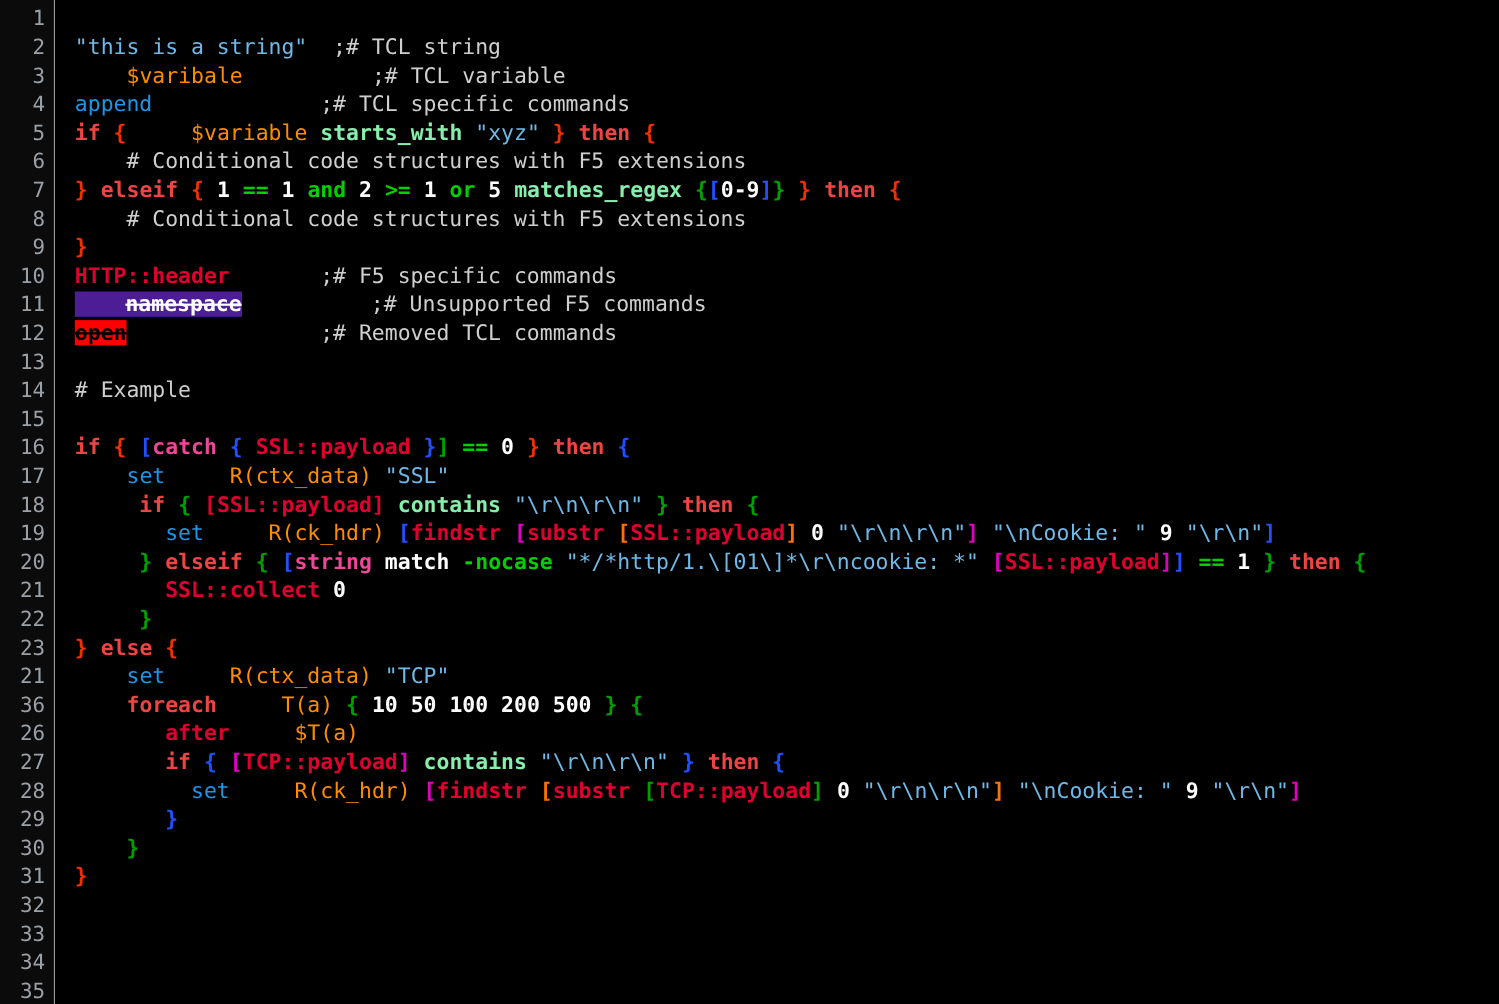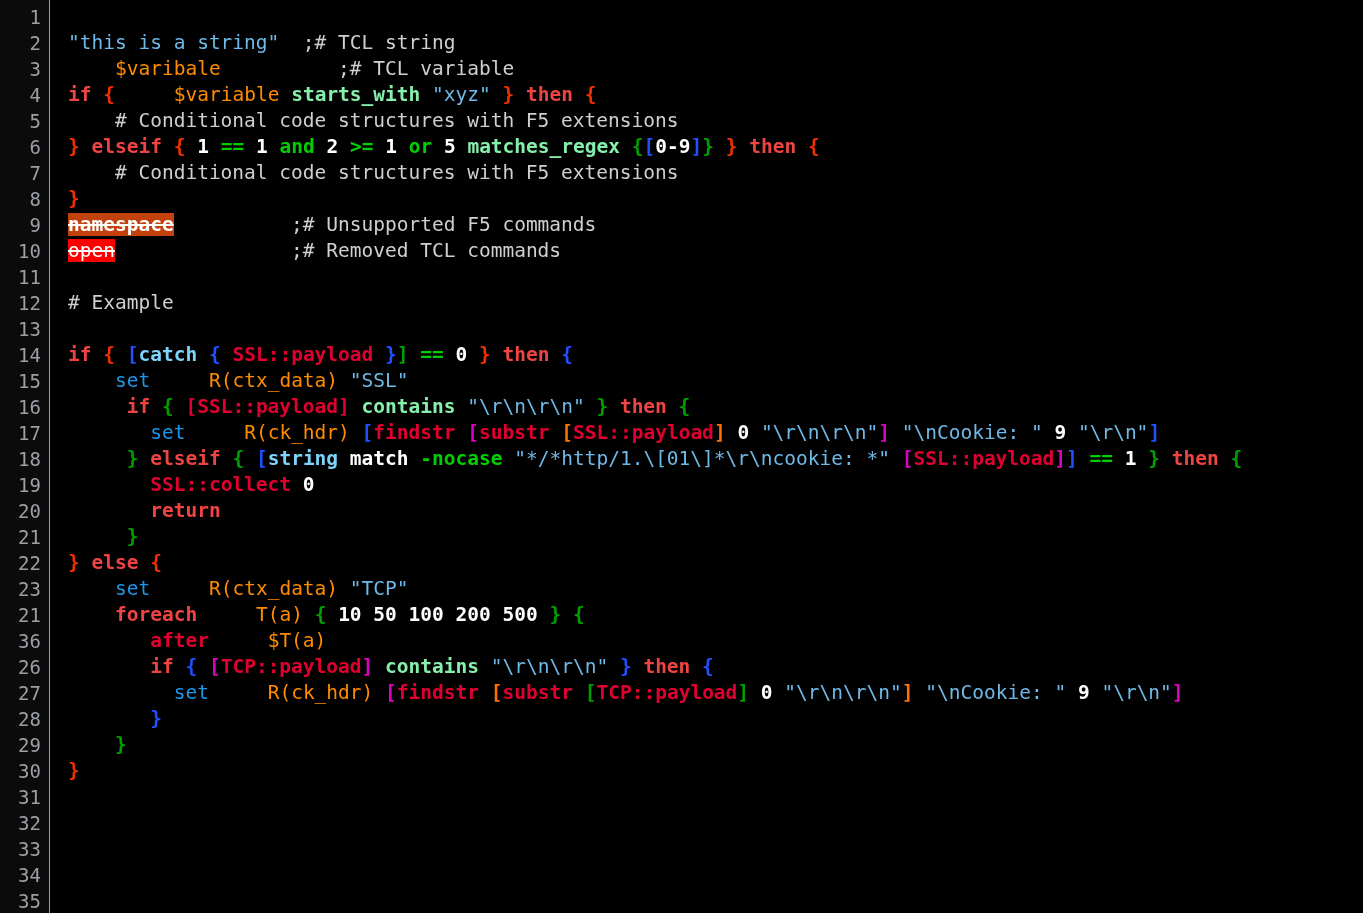--- a/index.html
+++ b/index.html
@@ -71,32 +71,33 @@
   .t-op       { color: #00d000; font-weight: bold; }
   .t-f5       { color: #e00030; font-weight: bold; }
   .t-num      { color: #ffffff; font-weight: bold; }
   .t-plain    { color: #ffffff; font-weight: bold; }
   .t-br-red   { color: #f03000; font-weight: bold; }
   .t-br-green { color: #00a000; font-weight: bold; }
   .t-br-blue  { color: #2050ff; font-weight: bold; }
   .t-br-mag   { color: #e000c0; font-weight: bold; }
   .t-br-orng  { color: #ff7000; font-weight: bold; }
   .t-green2   { color: #86efac; font-weight: bold; }
-  .t-catch    { color: #7dd3fc; font-weight: bold; margin-top: 17px; }
+  .t-catch    { color: #ec4899; font-weight: bold; margin-top: 17px; }
   .t-unsup {
-    background: #c2410c;
+    background: #4c1d95;
     color: #ffffff;
     font-weight: bold;
     text-decoration: line-through;
     text-decoration-thickness: 2px;
+    padding-left: 46px;
   }
   .t-removed {
     background: #ff0000;
-    color: #ffffff;
-    font-weight: normal;
+    color: #000000;
+    font-weight: bold;
     text-decoration: line-through;
     text-decoration-thickness: 2px;
     margin-top: 36px;
   }
 </style>
 </head>
 <body>
 
 <div id="editor">
 
@@ -135,37 +136,38 @@
       <span class="lineno">32</span>
       <span class="lineno">33</span>
       <span class="lineno">34</span>
       <span class="lineno">35</span>
     </div>
 
   <div id="code">
       <div class="cline">&nbsp;</div>
       <div class="cline"><span class="t-str">"this is a string"</span><span class="t-plain">  </span><span class="t-cmt">;# TCL string</span></div>
       <div class="cline"><span class="t-var">$varibale</span><span class="t-plain">          </span><span class="t-cmt">;# TCL variable</span></div>
+      <div class="cline"><span class="t-cmd">append</span><span class="t-plain">             </span><span class="t-cmt">;# TCL specific commands</span></div>
       <div class="cline"><span class="t-kw">if</span><span class="t-plain"> </span><span class="t-br-red">{</span><span class="t-plain"> </span><span class="t-var">$variable</span><span class="t-plain"> </span><span class="t-green2">starts_with</span><span class="t-plain"> </span><span class="t-str">"xyz"</span><span class="t-plain"> </span><span class="t-br-red">}</span><span class="t-plain"> </span><span class="t-kw">then</span><span class="t-plain"> </span><span class="t-br-red">{</span></div>
       <div class="cline"><span class="t-cmt">    # Conditional code structures with F5 extensions</span></div>
       <div class="cline"><span class="t-br-red">}</span><span class="t-plain"> </span><span class="t-kw">elseif</span><span class="t-plain"> </span><span class="t-br-red">{</span><span class="t-plain"> </span><span class="t-num">1</span><span class="t-plain"> </span><span class="t-op">==</span><span class="t-plain"> </span><span class="t-num">1</span><span class="t-plain"> </span><span class="t-op">and</span><span class="t-plain"> </span><span class="t-num">2</span><span class="t-plain"> </span><span class="t-op">&gt;=</span><span class="t-plain"> </span><span class="t-num">1</span><span class="t-plain"> </span><span class="t-op">or</span><span class="t-plain"> </span><span class="t-num">5</span><span class="t-plain"> </span><span class="t-green2">matches_regex</span><span class="t-plain"> </span><span class="t-br-green">{</span><span class="t-br-blue">[</span><span class="t-num">0-9</span><span class="t-br-blue">]</span><span class="t-br-green">}</span><span class="t-plain"> </span><span class="t-br-red">}</span><span class="t-plain"> </span><span class="t-kw">then</span><span class="t-plain"> </span><span class="t-br-red">{</span></div>
       <div class="cline"><span class="t-cmt">    # Conditional code structures with F5 extensions</span></div>
       <div class="cline"><span class="t-br-red">}</span></div>
+      <div class="cline"><span class="t-f5">HTTP::header</span><span class="t-plain">       </span><span class="t-cmt">;# F5 specific commands</span></div>
       <div class="cline"><span class="t-unsup">namespace</span><span class="t-plain">          </span><span class="t-cmt">;# Unsupported F5 commands</span></div>
       <div class="cline"><span class="t-removed">open</span><span class="t-plain">               </span><span class="t-cmt">;# Removed TCL commands</span></div>
       <div class="cline">&nbsp;</div>
       <div class="cline"><span class="t-cmt"># Example</span></div>
       <div class="cline">&nbsp;</div>
       <div class="cline"><span class="t-kw">if</span><span class="t-plain"> </span><span class="t-br-red">{</span><span class="t-plain"> </span><span class="t-br-blue">[</span><span class="t-catch">catch</span><span class="t-plain"> </span><span class="t-br-blue">{</span><span class="t-plain"> </span><span class="t-f5">SSL::payload</span><span class="t-plain"> </span><span class="t-br-blue">}</span><span class="t-br-green">]</span><span class="t-plain"> </span><span class="t-op">==</span><span class="t-plain"> </span><span class="t-num">0</span><span class="t-plain"> </span><span class="t-br-red">}</span><span class="t-plain"> </span><span class="t-kw">then</span><span class="t-plain"> </span><span class="t-br-blue">{</span></div>
       <div class="cline"><span class="t-plain">    </span><span class="t-cmd">set</span><span class="t-plain"> </span><span class="t-var">R(ctx_data)</span><span class="t-plain"> </span><span class="t-str">"SSL"</span></div>
       <div class="cline"><span class="t-plain">     </span><span class="t-kw">if</span><span class="t-plain"> </span><span class="t-br-green">{</span><span class="t-plain"> </span><span class="t-f5">[SSL::payload]</span><span class="t-plain"> </span><span class="t-green2">contains</span><span class="t-plain"> </span><span class="t-str">"\r\n\r\n"</span><span class="t-plain"> </span><span class="t-br-green">}</span><span class="t-plain"> </span><span class="t-kw">then</span><span class="t-plain"> </span><span class="t-br-green">{</span></div>
       <div class="cline"><span class="t-plain">       </span><span class="t-cmd">set</span><span class="t-plain"> </span><span class="t-var">R(ck_hdr)</span><span class="t-plain"> </span><span class="t-br-blue">[</span><span class="t-f5">findstr</span><span class="t-plain"> </span><span class="t-br-mag">[</span><span class="t-f5">substr</span><span class="t-plain"> </span><span class="t-br-orng">[</span><span class="t-f5">SSL::payload</span><span class="t-br-orng">]</span><span class="t-plain"> </span><span class="t-num">0</span><span class="t-plain"> </span><span class="t-str">"\r\n\r\n"</span><span class="t-br-mag">]</span><span class="t-plain"> </span><span class="t-str">"\nCookie: "</span><span class="t-plain"> </span><span class="t-num">9</span><span class="t-plain"> </span><span class="t-str">"\r\n"</span><span class="t-br-blue">]</span></div>
       <div class="cline"><span class="t-plain">     </span><span class="t-br-green">}</span><span class="t-plain"> </span><span class="t-kw">elseif</span><span class="t-plain"> </span><span class="t-br-green">{</span><span class="t-plain"> </span><span class="t-br-blue">[</span><span class="t-catch">string</span><span class="t-plain"> </span><span class="t-plain">match</span><span class="t-plain"> </span><span class="t-op">-nocase</span><span class="t-plain"> </span><span class="t-str">"*/*http/1.\[01\]*\r\ncookie: *"</span><span class="t-plain"> </span><span class="t-br-mag">[</span><span class="t-f5">SSL::payload</span><span class="t-br-mag">]</span><span class="t-br-blue">]</span><span class="t-plain"> </span><span class="t-op">==</span><span class="t-plain"> </span><span class="t-num">1</span><span class="t-plain"> </span><span class="t-br-green">}</span><span class="t-plain"> </span><span class="t-kw">then</span><span class="t-plain"> </span><span class="t-br-green">{</span></div>
       <div class="cline"><span class="t-plain">       </span><span class="t-f5">SSL::collect</span><span class="t-plain"> </span><span class="t-num">0</span></div>
-      <div class="cline"><span class="t-plain">       </span><span class="t-kw">return</span></div>
       <div class="cline"><span class="t-plain">     </span><span class="t-br-green">}</span></div>
       <div class="cline"><span class="t-br-red">}</span><span class="t-plain"> </span><span class="t-kw">else</span><span class="t-plain"> </span><span class="t-br-red">{</span></div>
       <div class="cline"><span class="t-plain">    </span><span class="t-cmd">set</span><span class="t-plain"> </span><span class="t-var">R(ctx_data)</span><span class="t-plain"> </span><span class="t-str">"TCP"</span></div>
       <div class="cline"><span class="t-plain">    </span><span class="t-kw">foreach</span><span class="t-plain"> </span><span class="t-var">T(a)</span><span class="t-plain"> </span><span class="t-br-green">{</span><span class="t-plain"> </span><span class="t-num">10 50 100 200 500</span><span class="t-plain"> </span><span class="t-br-green">}</span><span class="t-plain"> </span><span class="t-br-green">{</span></div>
       <div class="cline"><span class="t-plain">       </span><span class="t-f5">after</span><span class="t-plain"> </span><span class="t-var">$T(a)</span></div>
       <div class="cline"><span class="t-plain">       </span><span class="t-kw">if</span><span class="t-plain"> </span><span class="t-br-blue">{</span><span class="t-plain"> </span><span class="t-br-mag">[</span><span class="t-f5">TCP::payload</span><span class="t-br-mag">]</span><span class="t-plain"> </span><span class="t-green2">contains</span><span class="t-plain"> </span><span class="t-str">"\r\n\r\n"</span><span class="t-plain"> </span><span class="t-br-blue">}</span><span class="t-plain"> </span><span class="t-kw">then</span><span class="t-plain"> </span><span class="t-br-blue">{</span></div>
       <div class="cline"><span class="t-plain">         </span><span class="t-cmd">set</span><span class="t-plain"> </span><span class="t-var">R(ck_hdr)</span><span class="t-plain"> </span><span class="t-br-mag">[</span><span class="t-f5">findstr</span><span class="t-plain"> </span><span class="t-br-orng">[</span><span class="t-f5">substr</span><span class="t-plain"> </span><span class="t-br-green">[</span><span class="t-f5">TCP::payload</span><span class="t-br-green">]</span><span class="t-plain"> </span><span class="t-num">0</span><span class="t-plain"> </span><span class="t-str">"\r\n\r\n"</span><span class="t-br-orng">]</span><span class="t-plain"> </span><span class="t-str">"\nCookie: "</span><span class="t-plain"> </span><span class="t-num">9</span><span class="t-plain"> </span><span class="t-str">"\r\n"</span><span class="t-br-mag">]</span></div>
       <div class="cline"><span class="t-plain">       </span><span class="t-br-blue">}</span></div>
       <div class="cline"><span class="t-plain">    </span><span class="t-br-green">}</span></div>
       <div class="cline"><span class="t-br-red">}</span></div>

